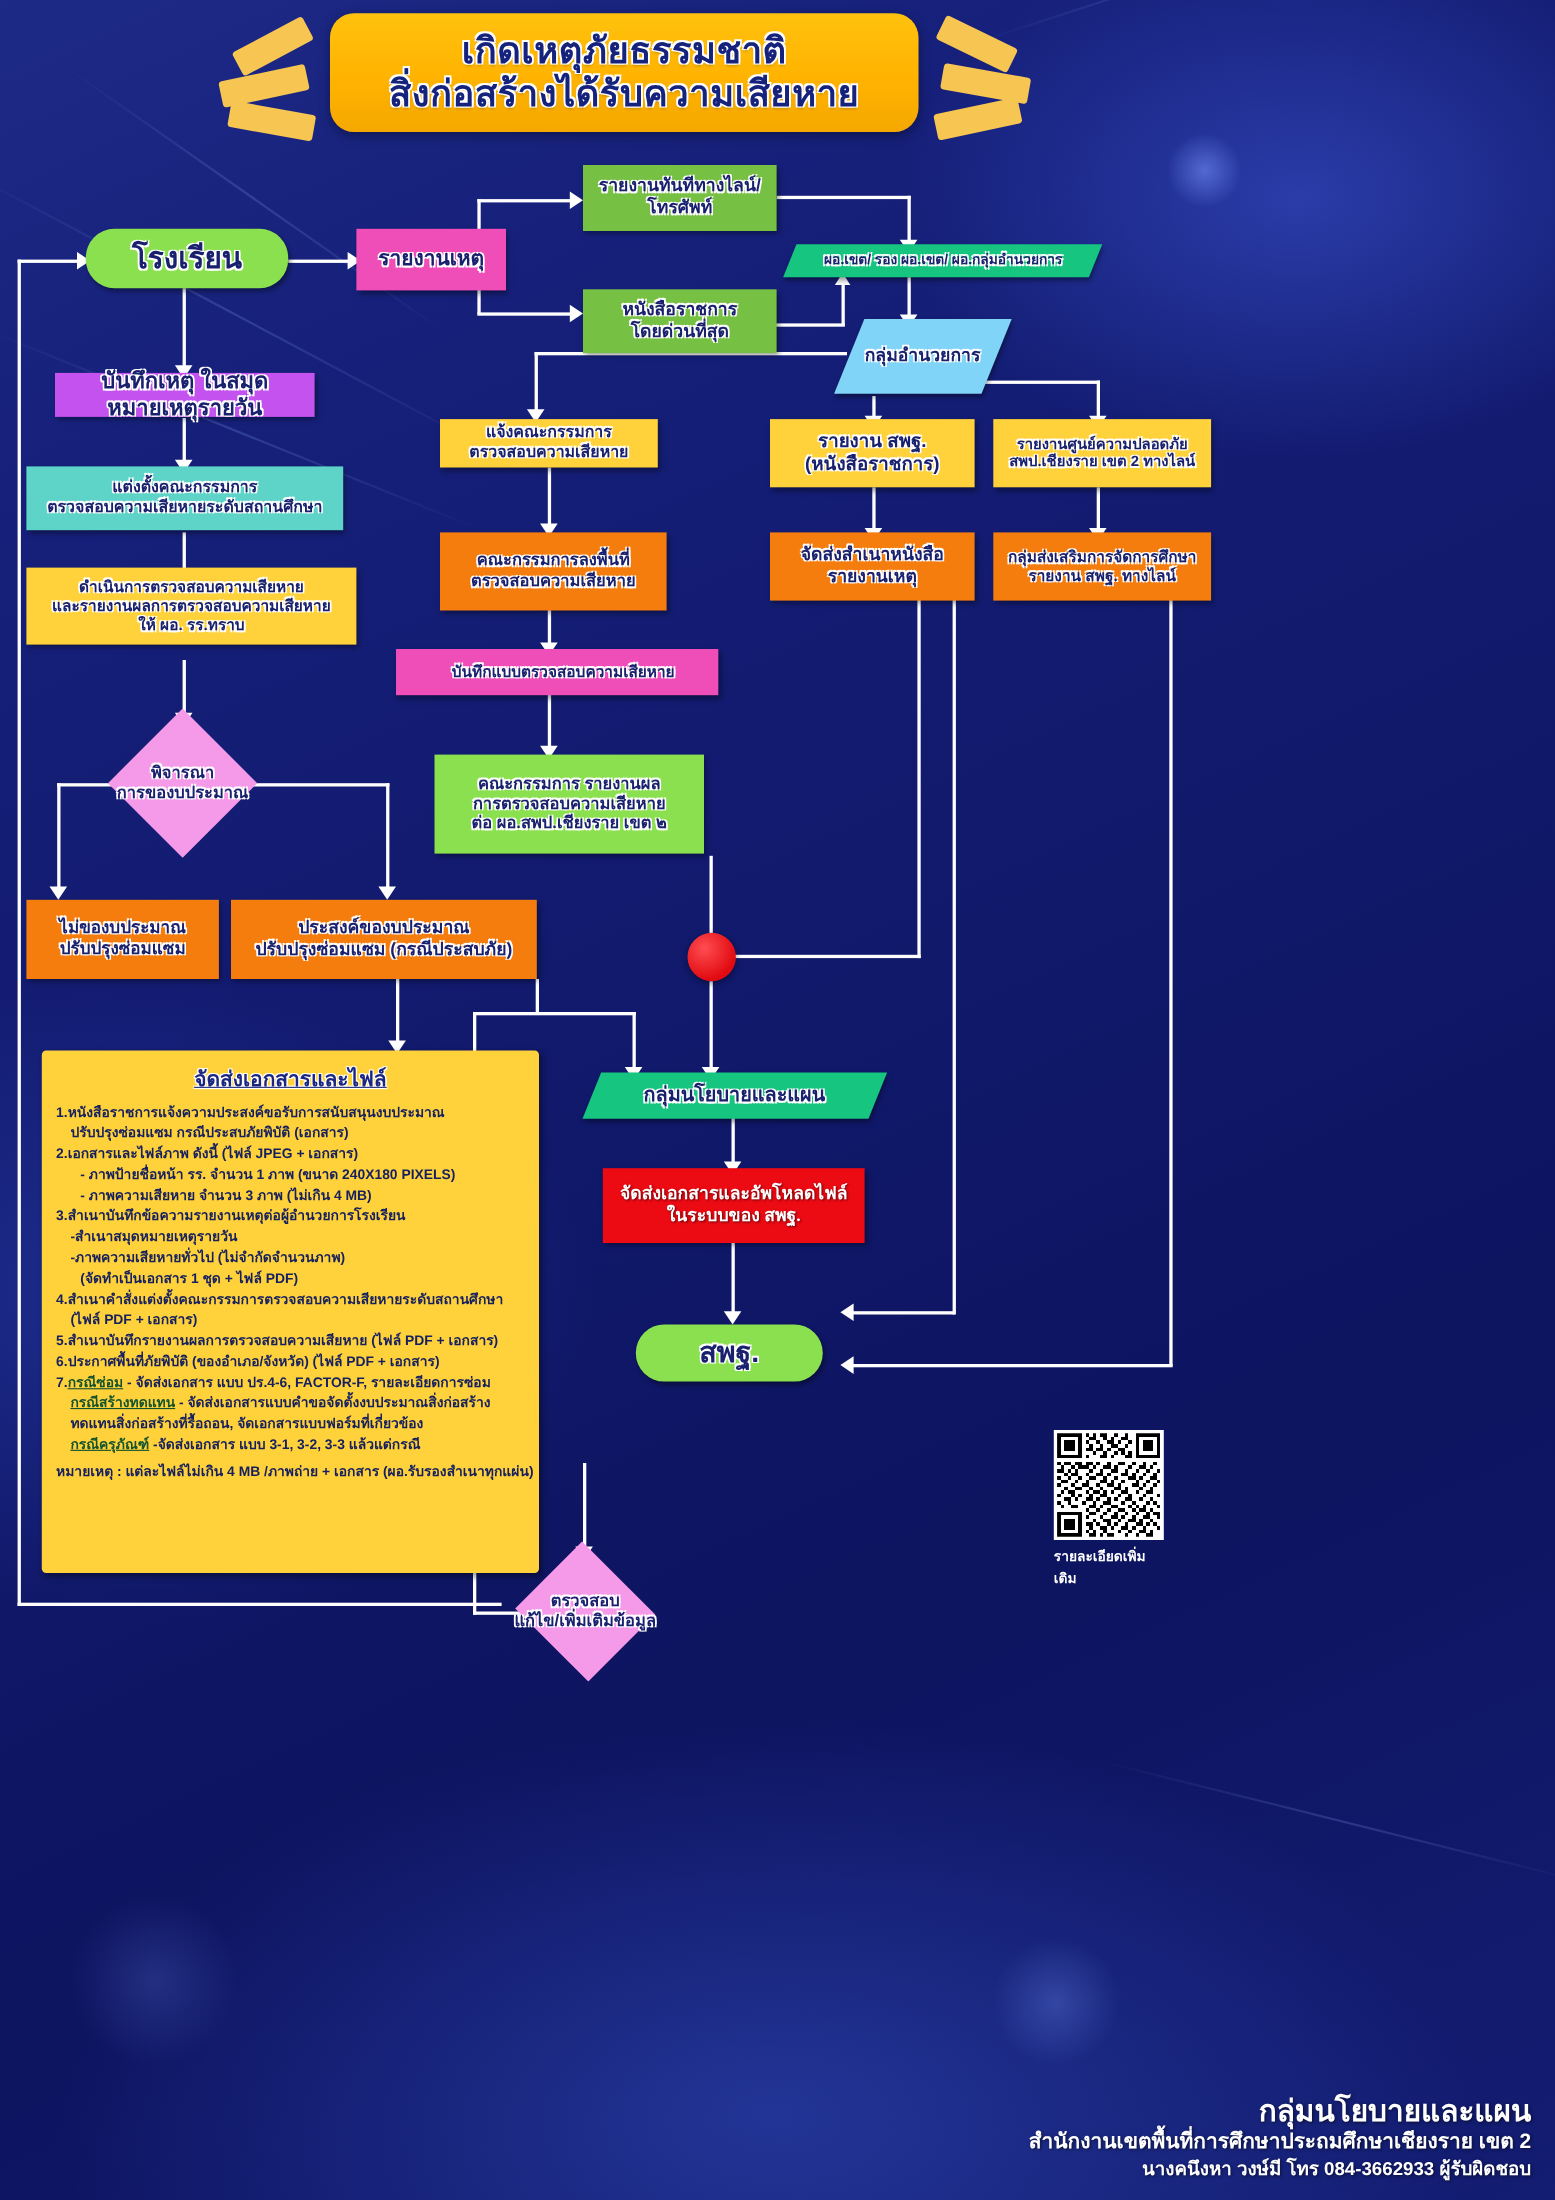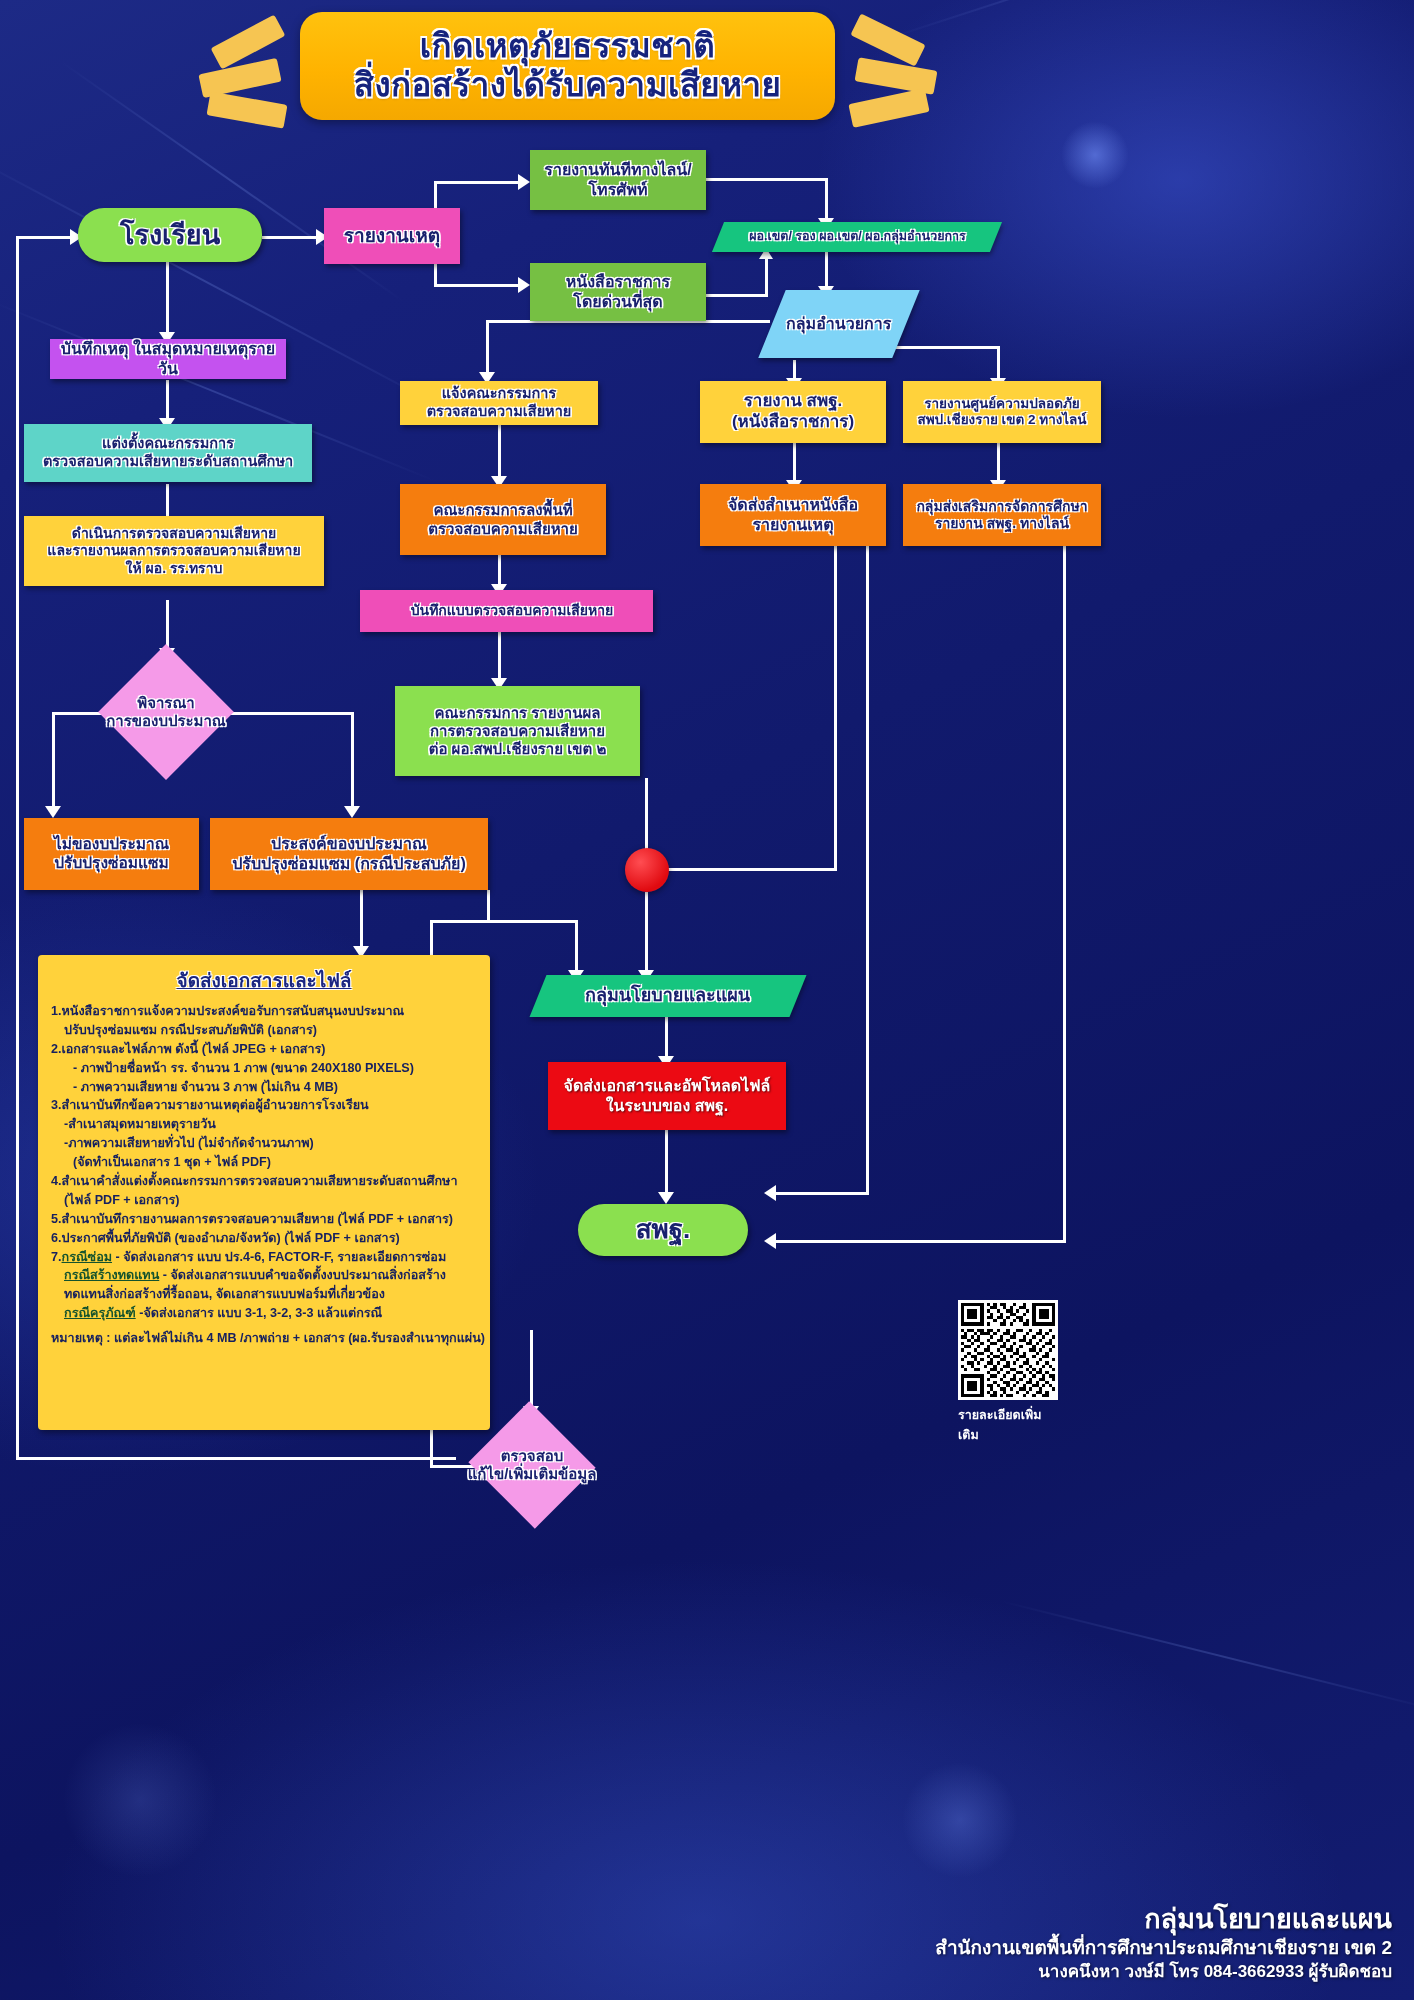--- a/index.html
+++ b/index.html
@@ -253,21 +253,21 @@
 </div>
 
 <div class="node para emerald shadow" style="left:718px;top:222px;width:278px;height:30px;font-size:12.5px;">
   <span class="outl">ผอ.เขต/ รอง ผอ.เขต/ ผอ.กลุ่มอำนวยการ</span>
 </div>
 
 <div class="node para ltblue shadow" style="left:772px;top:290px;width:134px;height:68px;font-size:16px;">
   <span class="outl">กลุ่มอำนวยการ</span>
 </div>
 
-<div class="node purple shadow" style="left:50px;top:339px;width:236px;height:40px;font-size:16px;">
+<div class="node purple shadow" style="left:50px;top:339px;width:236px;height:40px;font-size:20px;">
   <span class="outl">บันทึกเหตุ ในสมุดหมายเหตุรายวัน</span>
 </div>
 
 <div class="node teal shadow" style="left:24px;top:424px;width:288px;height:58px;font-size:14.5px;white-space:pre-line;">
   <span class="outl">แต่งตั้งคณะกรรมการ
 ตรวจสอบความเสียหายระดับสถานศึกษา</span>
 </div>
 
 <div class="node yellow shadow" style="left:24px;top:516px;width:300px;height:70px;font-size:14px;white-space:pre-line;">
   <span class="outl">ดำเนินการตรวจสอบความเสียหาย
@@ -331,21 +331,21 @@
 รายงาน สพฐ. ทางไลน์</span>
 </div>
 
 <div id="red-dot"></div>
 
 <div class="node para emerald shadow" style="left:538px;top:975px;width:260px;height:42px;font-size:18px;">
   <span class="outl">กลุ่มนโยบายและแผน</span>
 </div>
 
 <div class="node red shadow" style="left:548px;top:1062px;width:238px;height:68px;font-size:16px;color:#fff;white-space:pre-line;">
-  <span style="text-shadow:1px 1px 2px rgba(0,0,0,.6);">จัดส่งเอกสารและอัพโหลดไฟล์
+  <span style="text-shadow:1px 1px 2px rgba(0,0,0,.6);font-family:Liberation Serif, serif;">จัดส่งเอกสารและอัพโหลดไฟล์
 ในระบบของ สพฐ.</span>
 </div>
 
 <div class="node pill lgreen shadow" style="left:578px;top:1204px;width:170px;height:52px;font-size:26px;">
   <span class="outl">สพฐ.</span>
 </div>
 
 <div class="node diamond" style="left:438px;top:1404px;width:188px;height:122px;font-size:15px;">
   <div class="dshape" style="left:47px;top:18px;width:94px;height:86px;"></div>
   <div class="dtext outl" style="white-space:pre-line;">ตรวจสอบ

